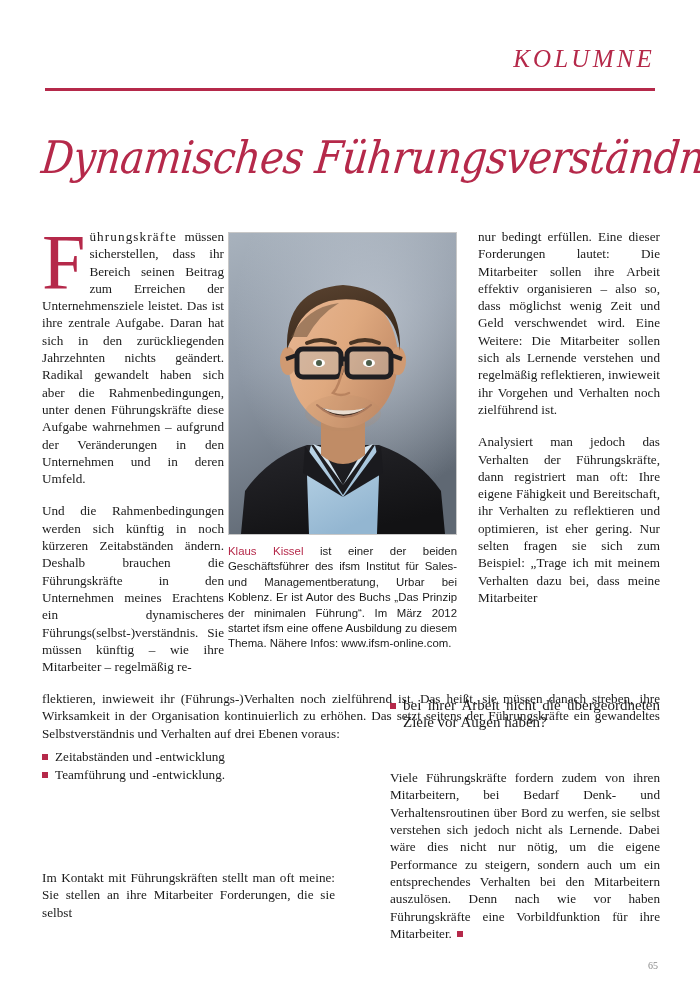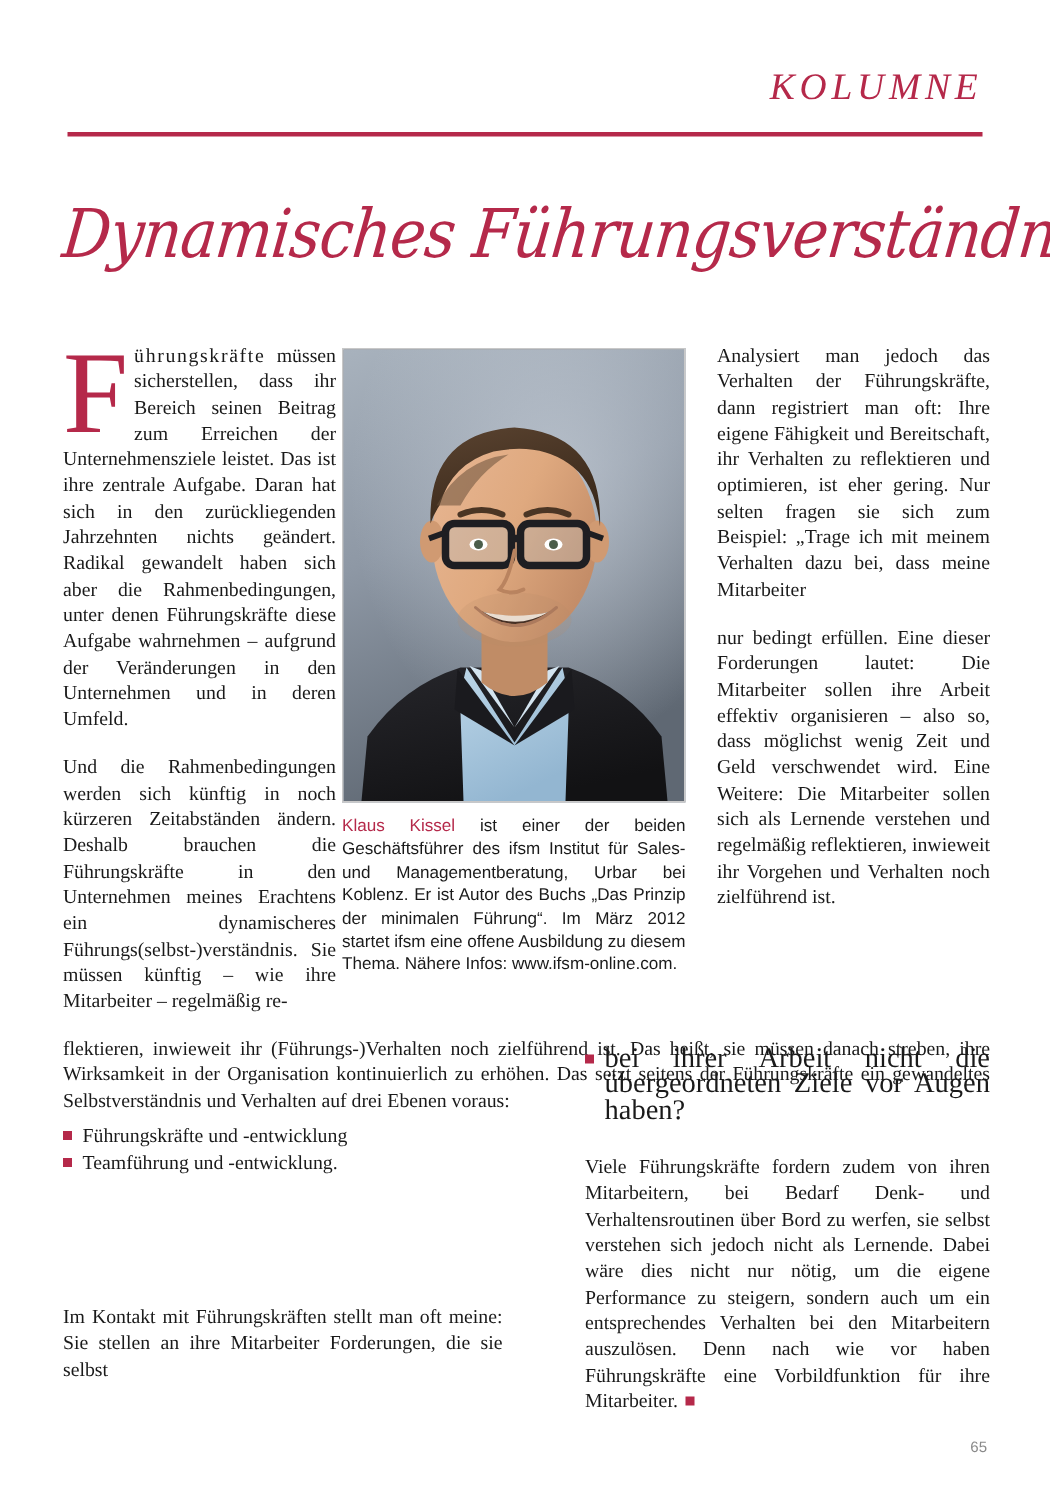--- a/index.html
+++ b/index.html
@@ -183,21 +183,21 @@
     background: #b5294a;
     margin-left: 5px;
     vertical-align: 1px;
   }
 
   
   .page-no {
     position: absolute;
     right: 42px;
     bottom: 29px;
-    font-family: Liberation Sans, sans-serif;
+    font-family: Liberation Serif, serif;
     font-size: 10px;
     color: #8a8a8a;
   }
 </style>
 </head>
 <body>
 
 <div class="header">
   <div class="kolumne">KOLUMNE</div>
   <div class="header-rule"></div>
@@ -292,34 +292,34 @@
 
         <ellipse cx="114" cy="180" rx="38" ry="18" fill="#b88a68" opacity="0.2"></ellipse>
       </svg>
     </div>
 
     <div class="caption">
       <span class="caption-name">Klaus Kissel</span><span> ist einer der beiden Geschäftsführer des ifsm Institut für Sales- und Managementberatung, Urbar bei Koblenz. Er ist Autor des Buchs „Das Prinzip der minimalen Führung“. Im März 2012 startet ifsm eine offene Ausbildung zu diesem Thema. Nähere Infos: www.ifsm-online.com.</span>
     </div>
 
     <div class="col col-right">
+      <p>nur bedingt erfüllen. Eine dieser Forderungen lautet: Die Mitarbeiter sollen ihre Arbeit effektiv organisieren – also so, dass möglichst wenig Zeit und Geld verschwendet wird. Eine Weitere: Die Mitarbeiter sollen sich als Lernende verstehen und regelmäßig reflektieren, inwieweit ihr Vorgehen und Verhalten noch zielführend ist.</p>
       <p>Analysiert man jedoch das Verhalten der Führungskräfte, dann registriert man oft: Ihre eigene Fähigkeit und Bereitschaft, ihr Verhalten zu reflektieren und optimieren, ist eher gering. Nur selten fragen sie sich zum Beispiel: „Trage ich mit meinem Verhalten dazu bei, dass meine Mitarbeiter</p>
-      <p>nur bedingt erfüllen. Eine dieser Forderungen lautet: Die Mitarbeiter sollen ihre Arbeit effektiv organisieren – also so, dass möglichst wenig Zeit und Geld verschwendet wird. Eine Weitere: Die Mitarbeiter sollen sich als Lernende verstehen und regelmäßig reflektieren, inwieweit ihr Vorgehen und Verhalten noch zielführend ist.</p>
     </div>
   </div>
 
   <div class="full" style="margin-top:32px;">
     <p>flektieren, inwieweit ihr (Führungs-)Verhalten noch zielführend ist. Das heißt, sie müssen danach streben, ihre Wirksamkeit in der Organisation kontinuierlich zu erhöhen. Das setzt seitens der Führungskräfte ein gewandeltes Selbstverständnis und Verhalten auf drei Ebenen voraus:</p>
     <ul class="bullets" style="margin-top:-9px;">
-      <li>Führungskräfte und -entwicklung</li>
+      <li>Zeitabständen und -entwicklung</li>
       <li>Teamführung und -entwicklung.</li>
     </ul>
   </div>
 
-  <div style="position:absolute; left:348px; top:469px; width:270px; font-size:19px; line-height:17.3px;">
+  <div style="position:absolute; left:348px; top:469px; width:270px; font-size:15px; line-height:17.3px;">
     <ul class="bullets">
       <li>bei ihrer Arbeit nicht die übergeordneten Ziele vor Augen haben?</li>
     </ul>
   </div>
 
   <div style="position:absolute; left:0; top:628px; width:293px; font-size:13.2px; line-height:17.3px; text-align:justify;">
     <p>Im Kontakt mit Führungskräften stellt man oft meine: Sie stellen an ihre Mitarbeiter Forderungen, die sie selbst</p>
   </div>
 
   <div style="position:absolute; left:348px; top:528px; width:270px; font-size:13.2px; line-height:17.3px; text-align:justify;">

